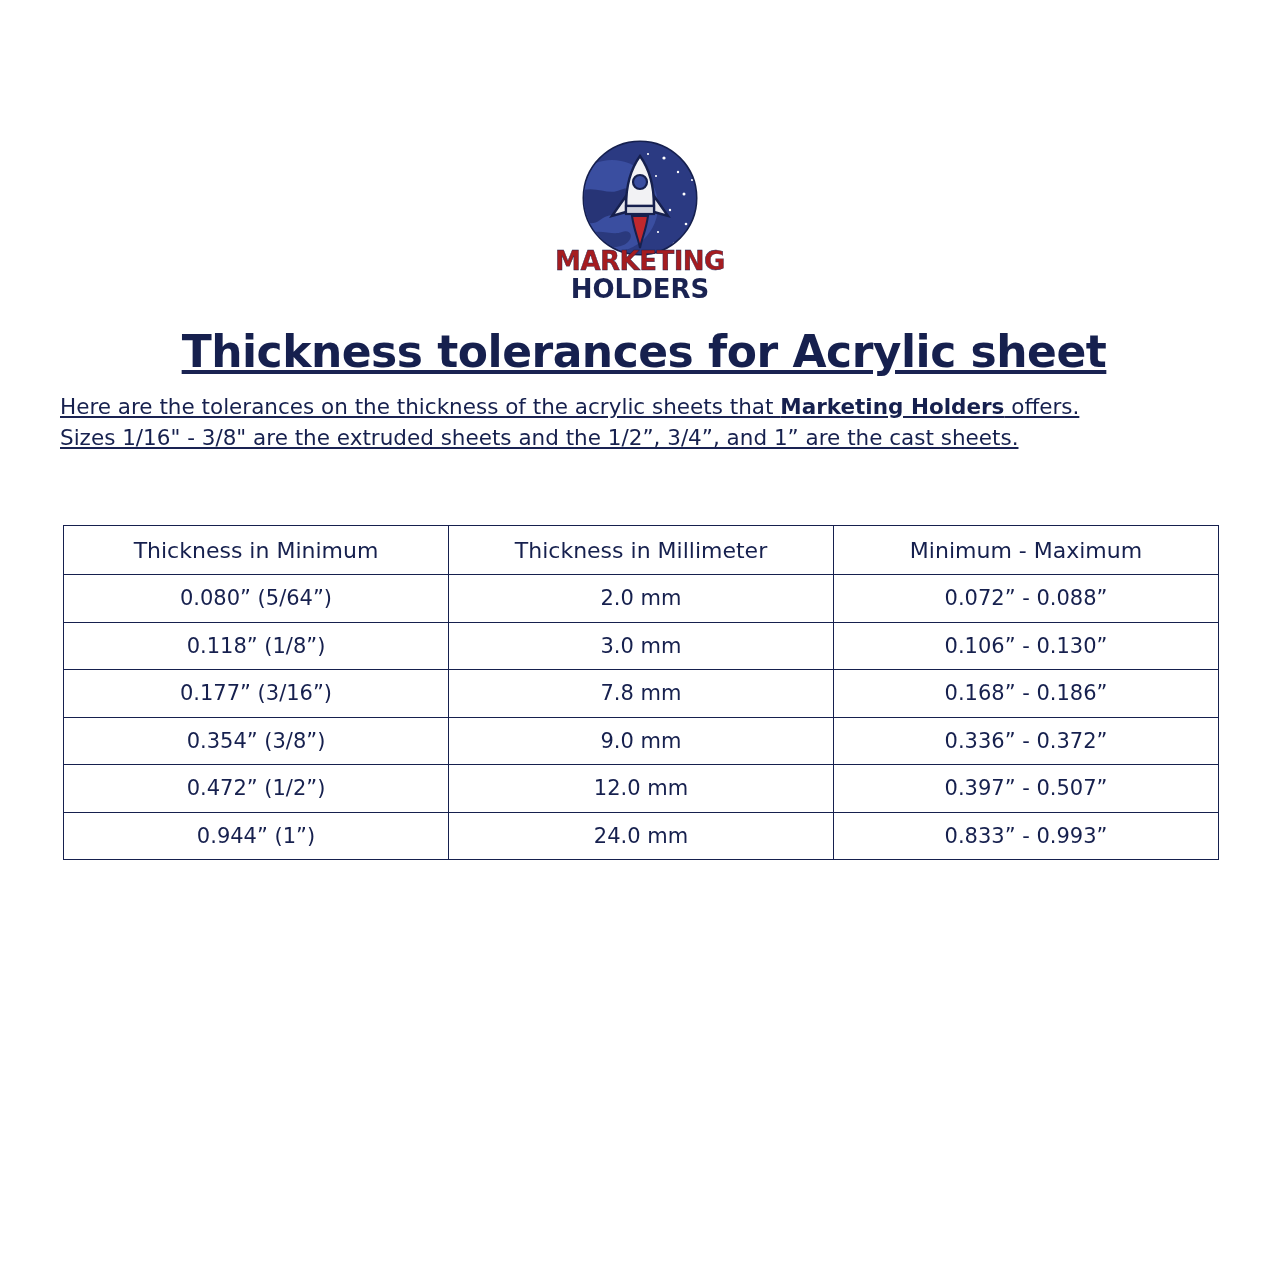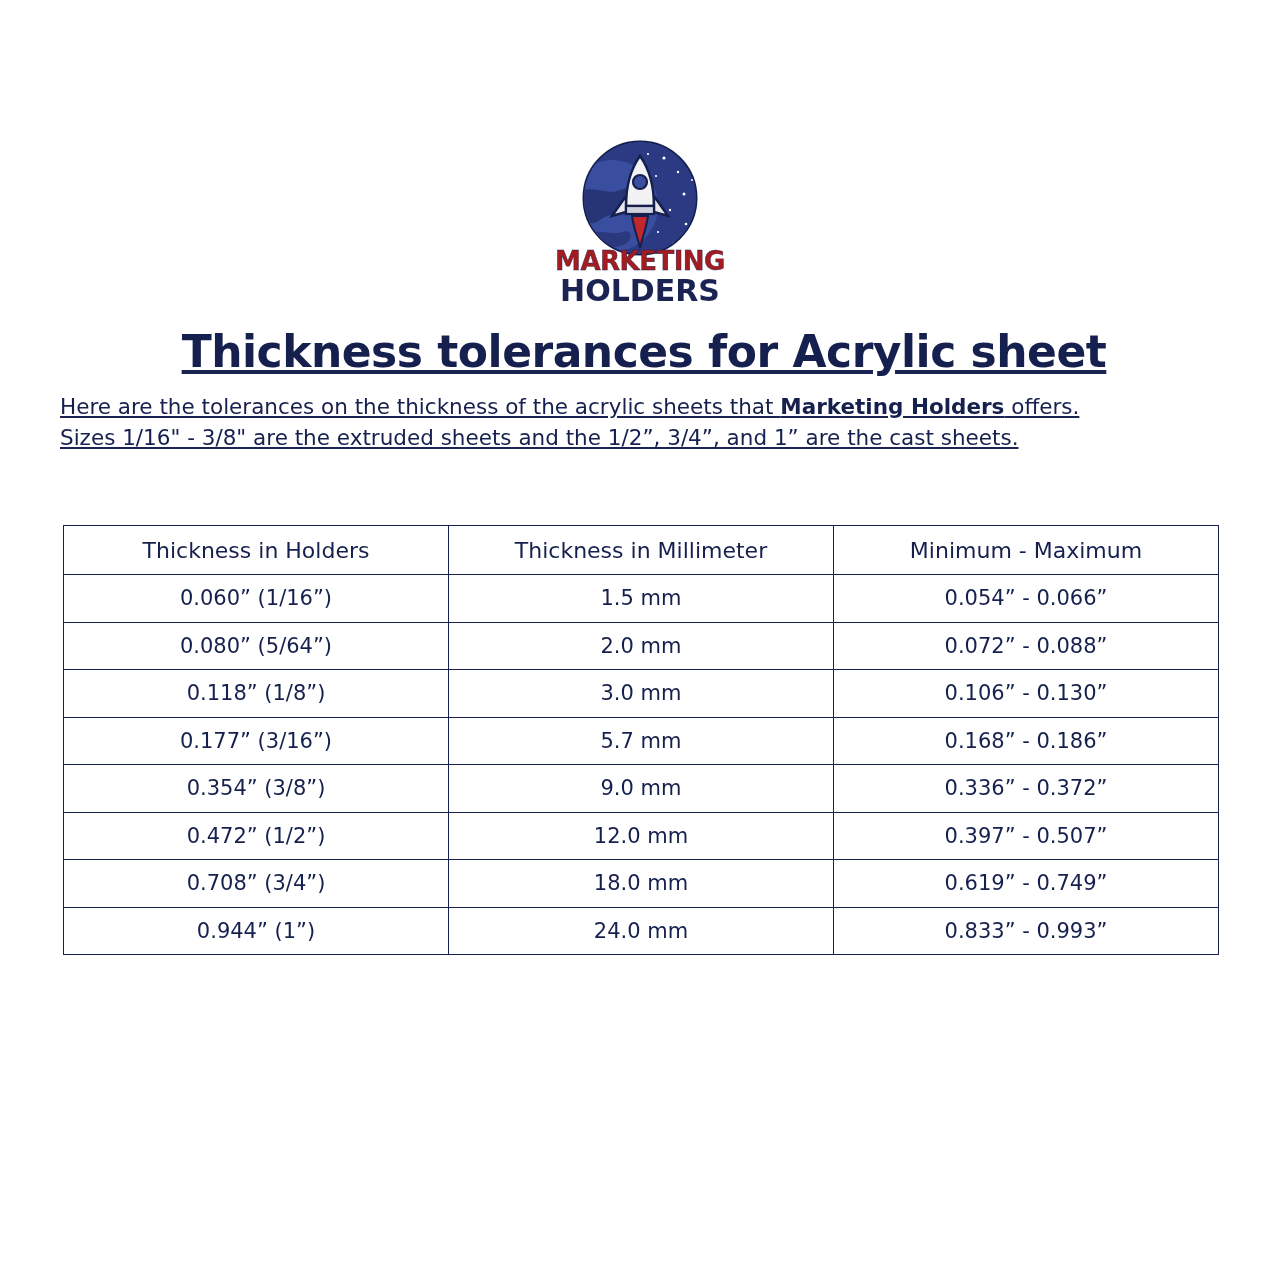--- a/index.html
+++ b/index.html
@@ -55,21 +55,21 @@
     font-weight: bold;
     font-size: 26px;
     letter-spacing: -0.5px;
     color: #a51c20;
     -webkit-text-stroke: 0.4px #1a2352;
   }
   .logo-text .lt2 {
     display: block;
     font-family: "DejaVu Sans", sans-serif;
     font-weight: bold;
-    font-size: 30px;
+    font-size: 26px;
     letter-spacing: 0px;
     color: #1a2352;
     margin-top: 2px;
   }
 
   
   h1.title {
     margin: 16px 0 0 8px;
     text-align: center;
     font-size: 44px;
@@ -174,62 +174,52 @@
 
   <div class="table-wrap">
     <table class="tol">
       <colgroup>
           <col class="c1">
           <col class="c2">
           <col class="c3">
         </colgroup>
       <thead>
         <tr>
-          <th>Thickness in Holders</th>
+          <th>Thickness in Minimum</th>
           <th>Thickness in Millimeter</th>
           <th>Minimum - Maximum</th>
         </tr>
       </thead>
       <tbody id="tol-body">
           <tr>
-            <td>0.060” (1/16”)</td>
-            <td>1.5 mm</td>
-            <td>0.054” - 0.066”</td>
-          </tr>
-          <tr>
             <td>0.080” (5/64”)</td>
             <td>2.0 mm</td>
             <td>0.072” - 0.088”</td>
           </tr>
           <tr>
             <td>0.118” (1/8”)</td>
             <td>3.0 mm</td>
             <td>0.106” - 0.130”</td>
           </tr>
           <tr>
             <td>0.177” (3/16”)</td>
-            <td>5.7 mm</td>
+            <td>7.8 mm</td>
             <td>0.168” - 0.186”</td>
           </tr>
           <tr>
             <td>0.354” (3/8”)</td>
             <td>9.0 mm</td>
             <td>0.336” - 0.372”</td>
           </tr>
           <tr>
             <td>0.472” (1/2”)</td>
             <td>12.0 mm</td>
             <td>0.397” - 0.507”</td>
           </tr>
           <tr>
-            <td>0.708” (3/4”)</td>
-            <td>18.0 mm</td>
-            <td>0.619” - 0.749”</td>
-          </tr>
-          <tr>
             <td>0.944” (1”)</td>
             <td>24.0 mm</td>
             <td>0.833” - 0.993”</td>
           </tr>
         </tbody>
     </table>
   </div>
 
 </div>
 

